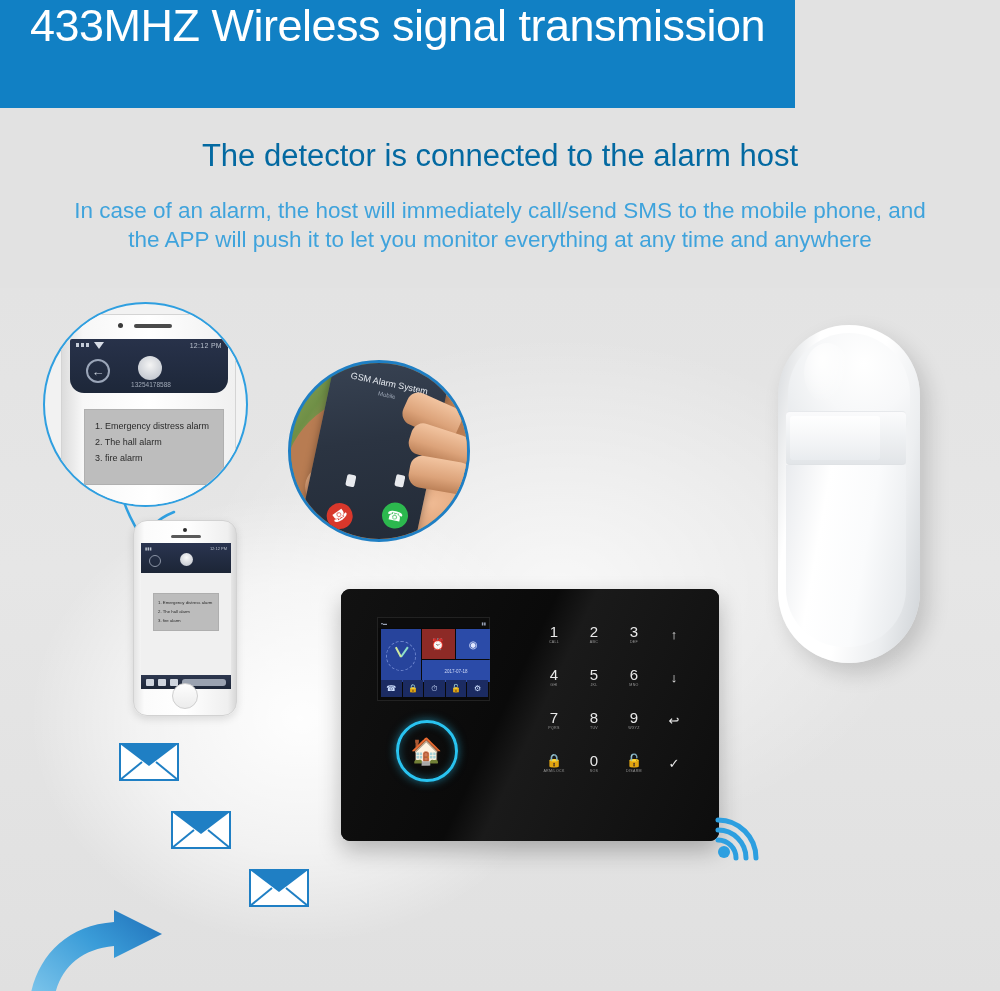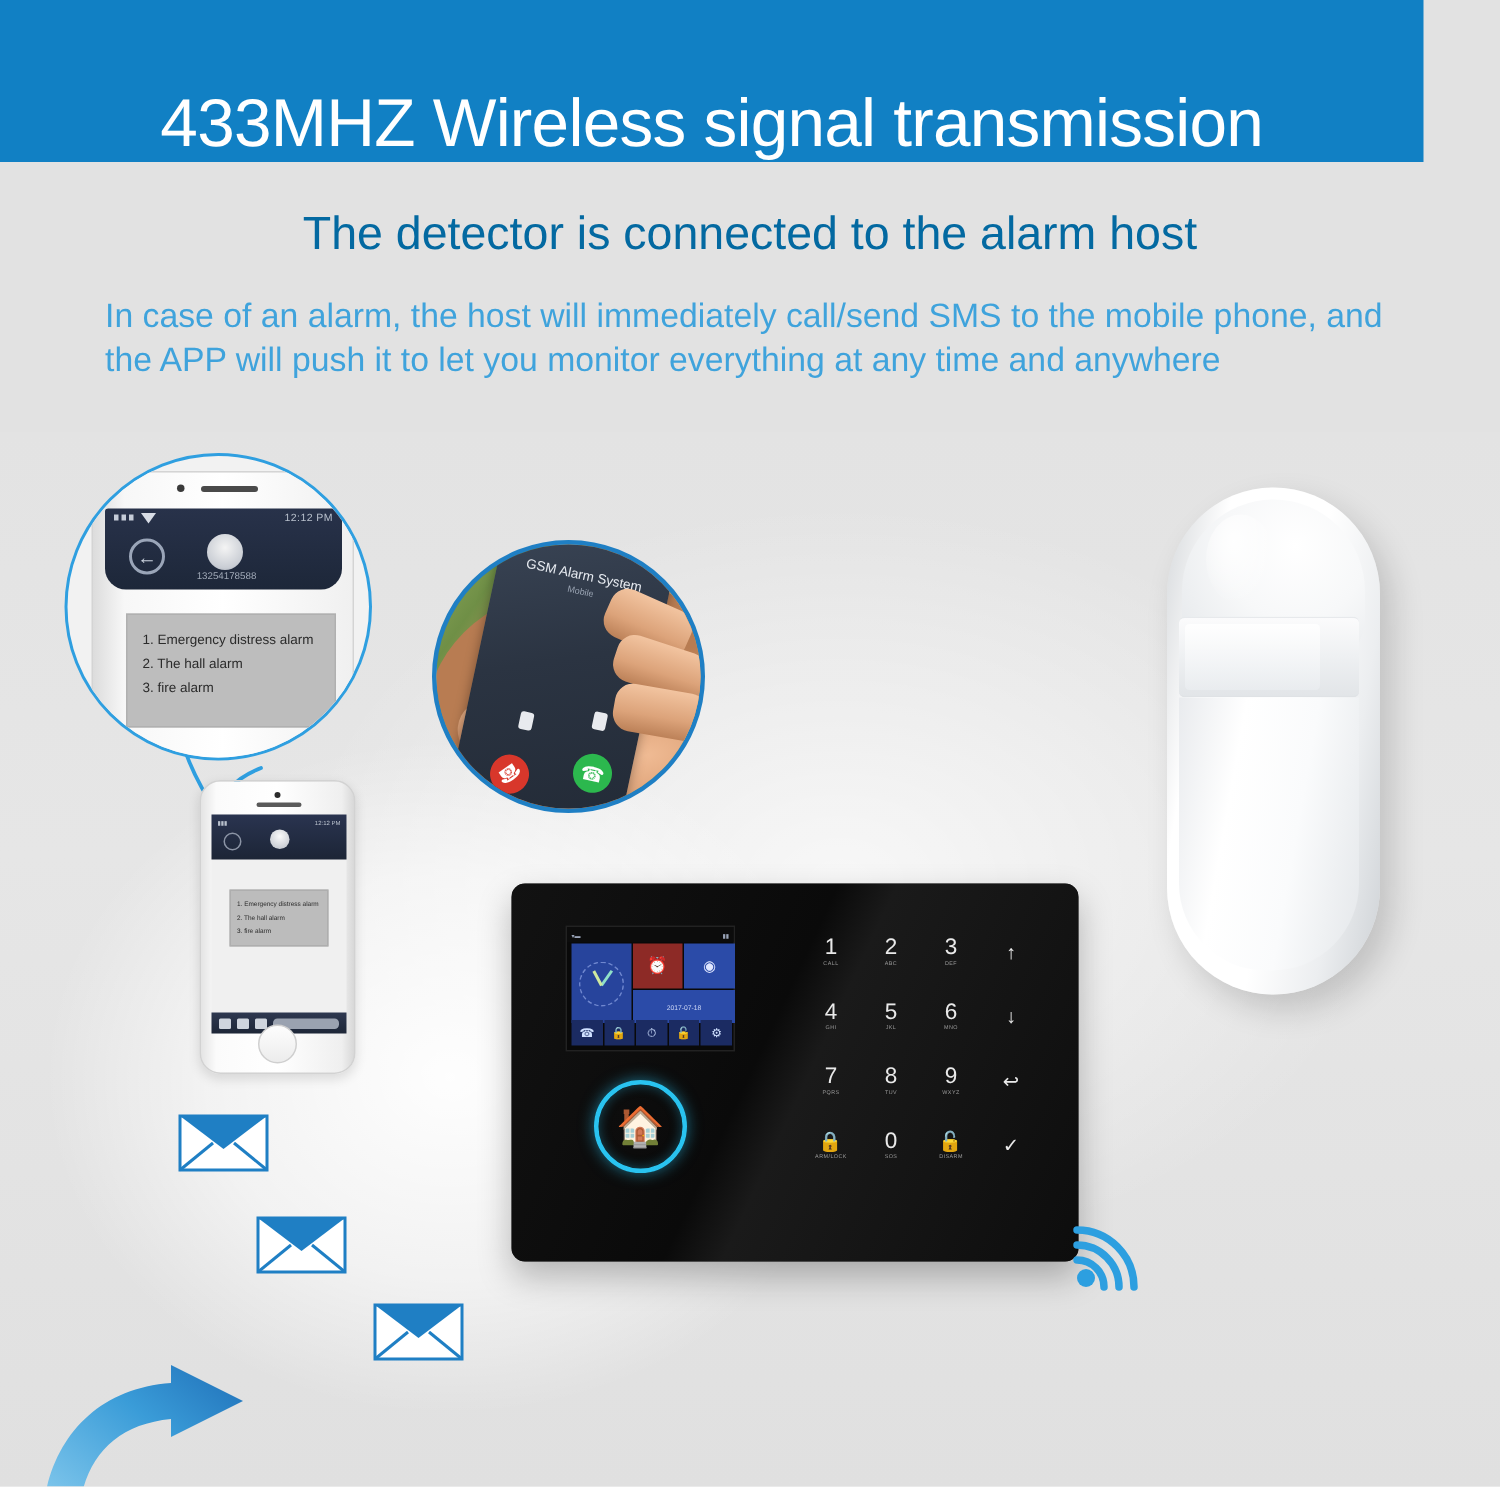--- a/index.html
+++ b/index.html
@@ -10,44 +10,44 @@
   }
   #page {
     position: relative;
     width: 1000px; height: 991px;
     background: #e2e2e2;
   }
 
   
   .header-band {
     position: absolute; left: 0; top: 0;
-    width: 949px; height: 108px;
+    width: 795px; height: 108px;
     background: #1180c4;
-    display: flex; align-items: flex-end; justify-content: center;
+    display: flex; align-items: flex-start; justify-content: center;
   }
   .header-title {
     color: #ffffff;
     font-size: 45px;
     font-weight: normal;
     letter-spacing: -0.5px;
     white-space: nowrap;
   }
 
   
   .subtitle {
     position: absolute; left: 0; top: 138px; width: 1000px;
     text-align: center;
     color: #0369a1;
     font-size: 31px;
     font-weight: normal;
     white-space: nowrap;
   }
   .body-copy {
     position: absolute; left: 70px; top: 196px; width: 860px;
-    text-align: left;
+    text-align: center;
     color: #3fa3dc;
     font-size: 22.5px;
     line-height: 29px;
   }
 
   
   .stage {
     position: absolute; left: 0; top: 288px;
     width: 1000px; height: 703px;
     background:

